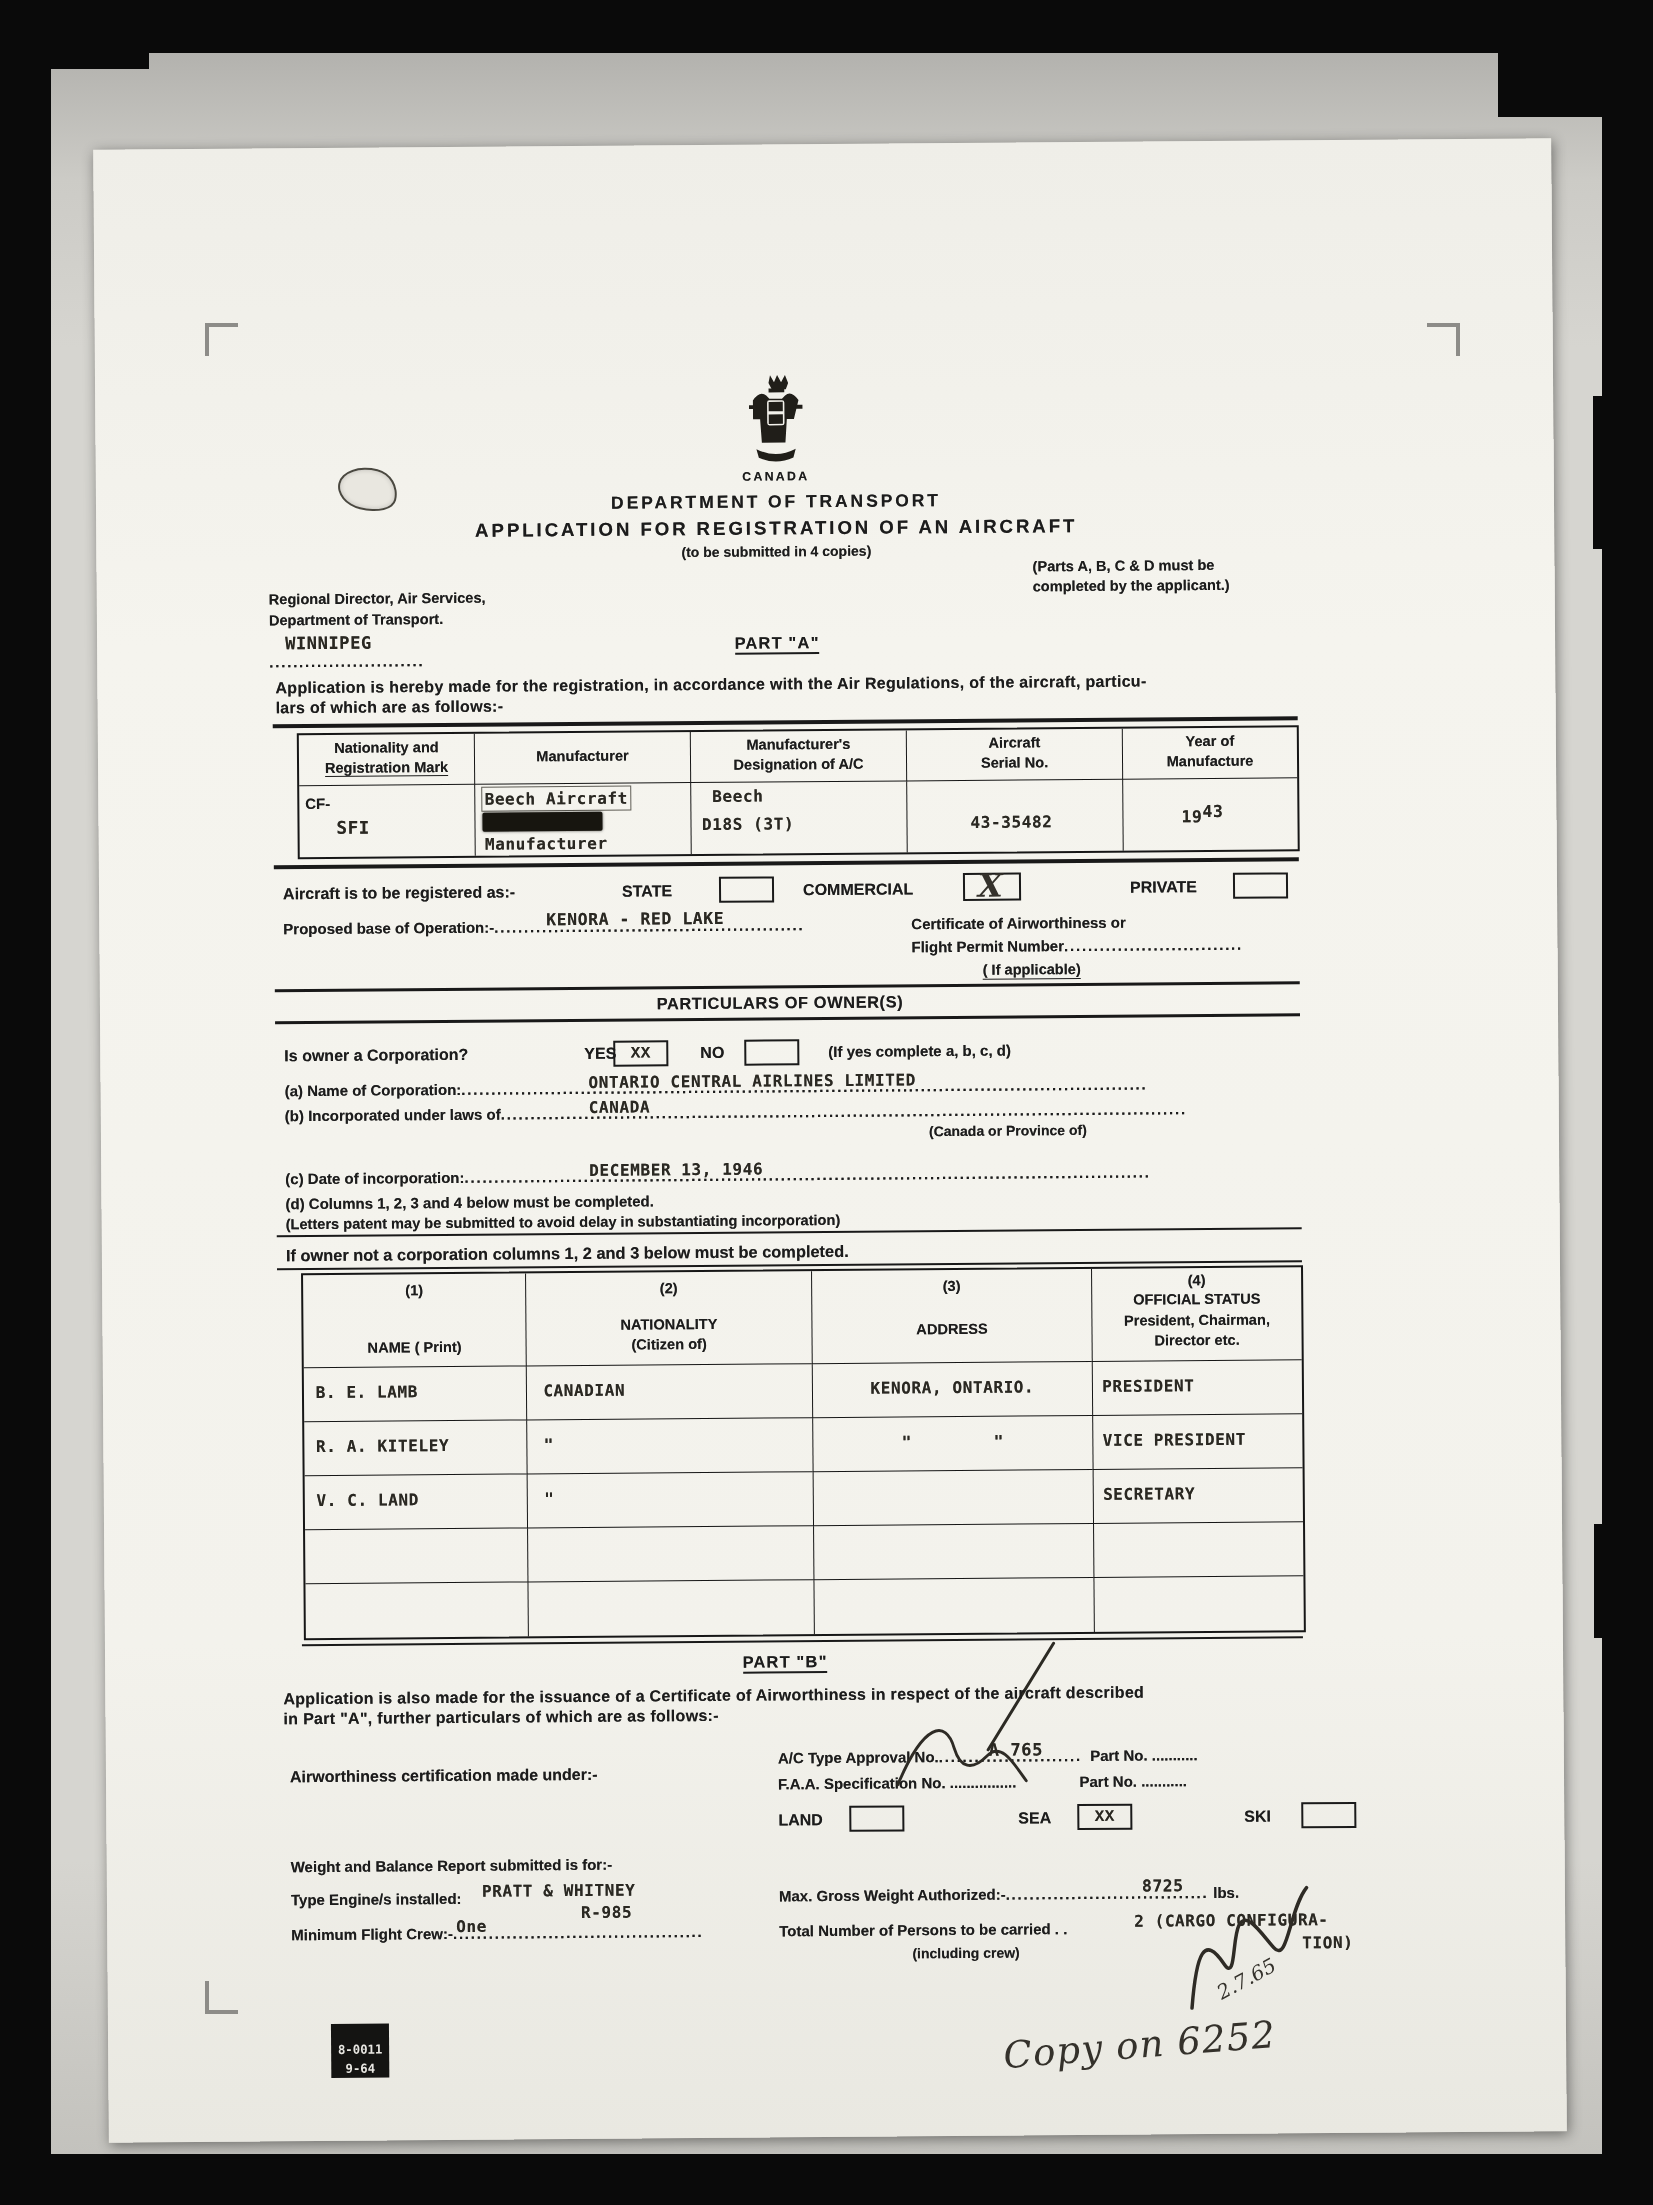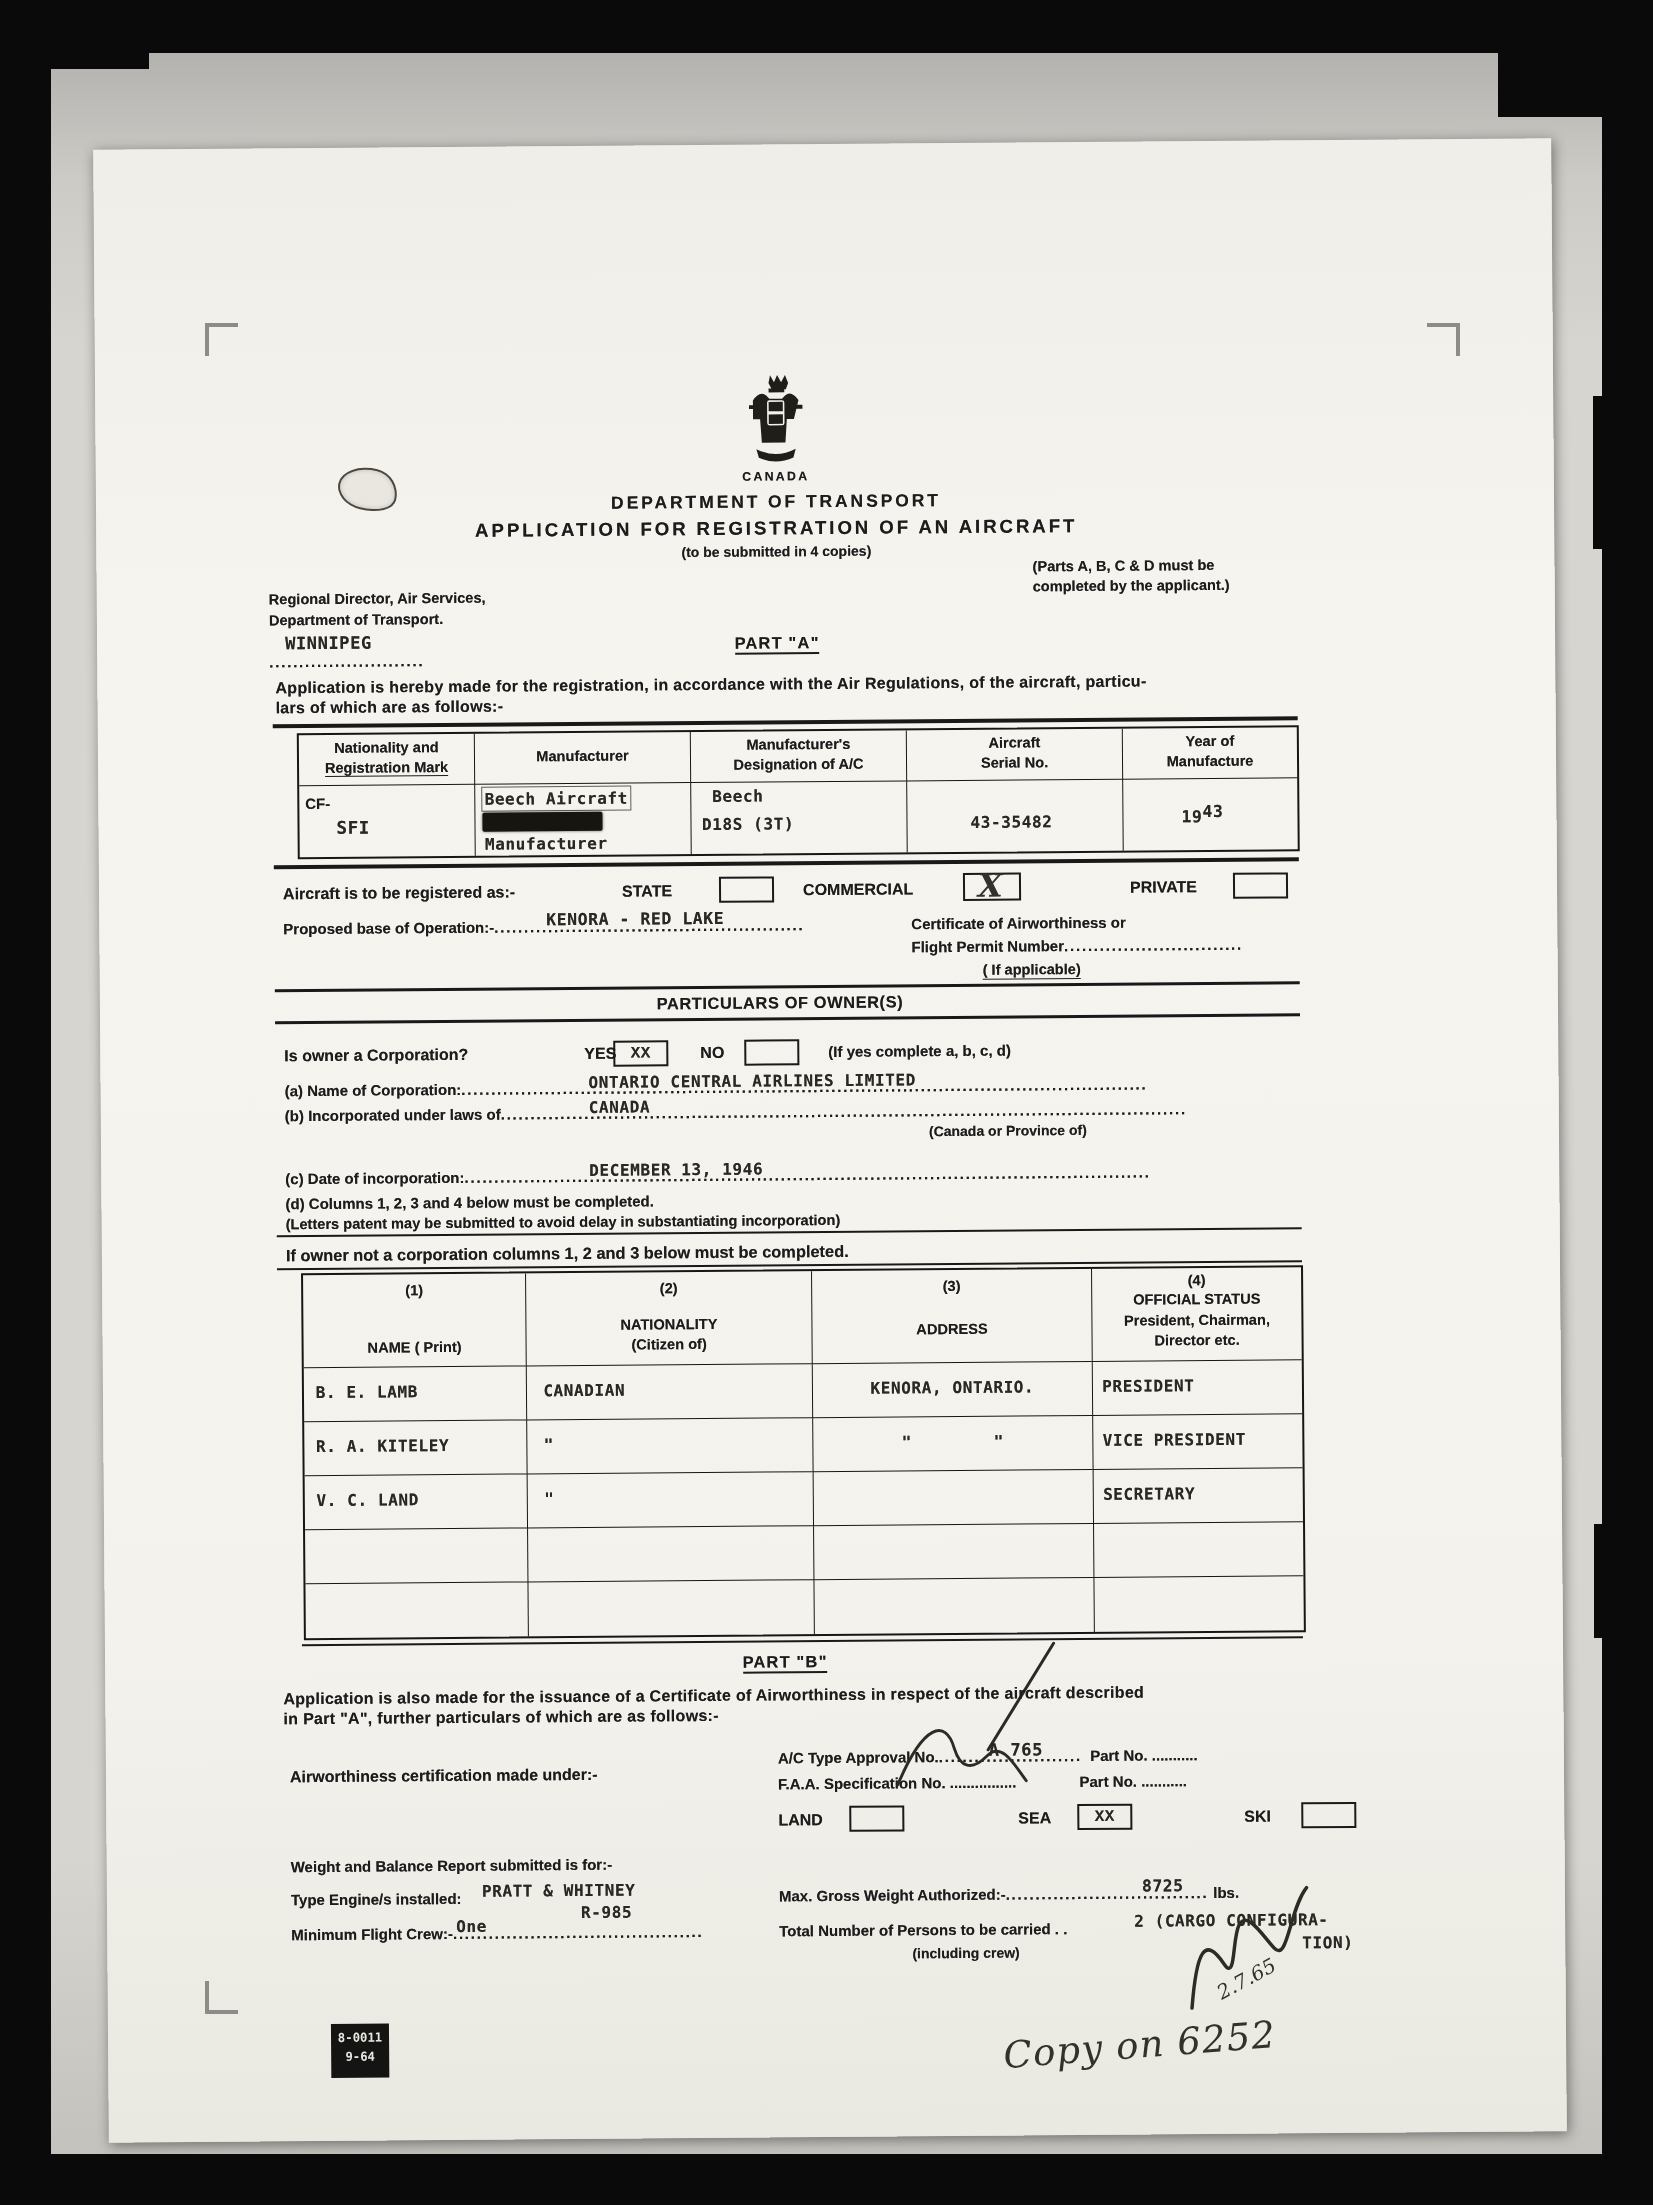--- a/index.html
+++ b/index.html
@@ -325,21 +325,21 @@
     <span class="p" style="left:805px;top:1802px;font-size:14px">(including crew)</span>
 
     <svg style="position:absolute;left:1057px;top:1758px;transform:rotate(-18deg)" width="175" height="99" viewBox="0 0 300 170">
       <path d="M20 150 C 58 60, 80 38, 96 95 C 106 132, 122 60, 142 40 C 162 22, 172 62, 186 96 C 200 130, 232 42, 272 16" fill="none" stroke="#2e2b25" stroke-width="6" stroke-linecap="round"></path>
     </svg>
     <span class="h" style="left:1107px;top:1826px;font-size:20px;transform:rotate(-28deg)">2.7.65</span>
 
     <span class="h" style="left:895px;top:1882px;font-size:37px;letter-spacing:1.2px;transform:rotate(-4deg)">Copy on 6252</span>
 
     <div class="codebox" style="left:223px;top:1876px;width:58px;height:54px">
-      <div style="font-size:12.3px;margin-top:7px">8-0011</div>
+      <div style="font-size:12.3px;margin-top:19px">8-0011</div>
       <div style="font-size:12.3px;margin-top:4.7px">9-64</div>
     </div>
   </div>
 
   <div class="cm tl" style="left:154px;top:270px"></div>
   <div class="cm tr" style="left:1376px;top:270px"></div>
   <div class="cm bl" style="left:154px;top:1928px"></div>
 </div>
 
 <div class="blk" style="left:0;top:0;width:149px;height:69px"></div>

